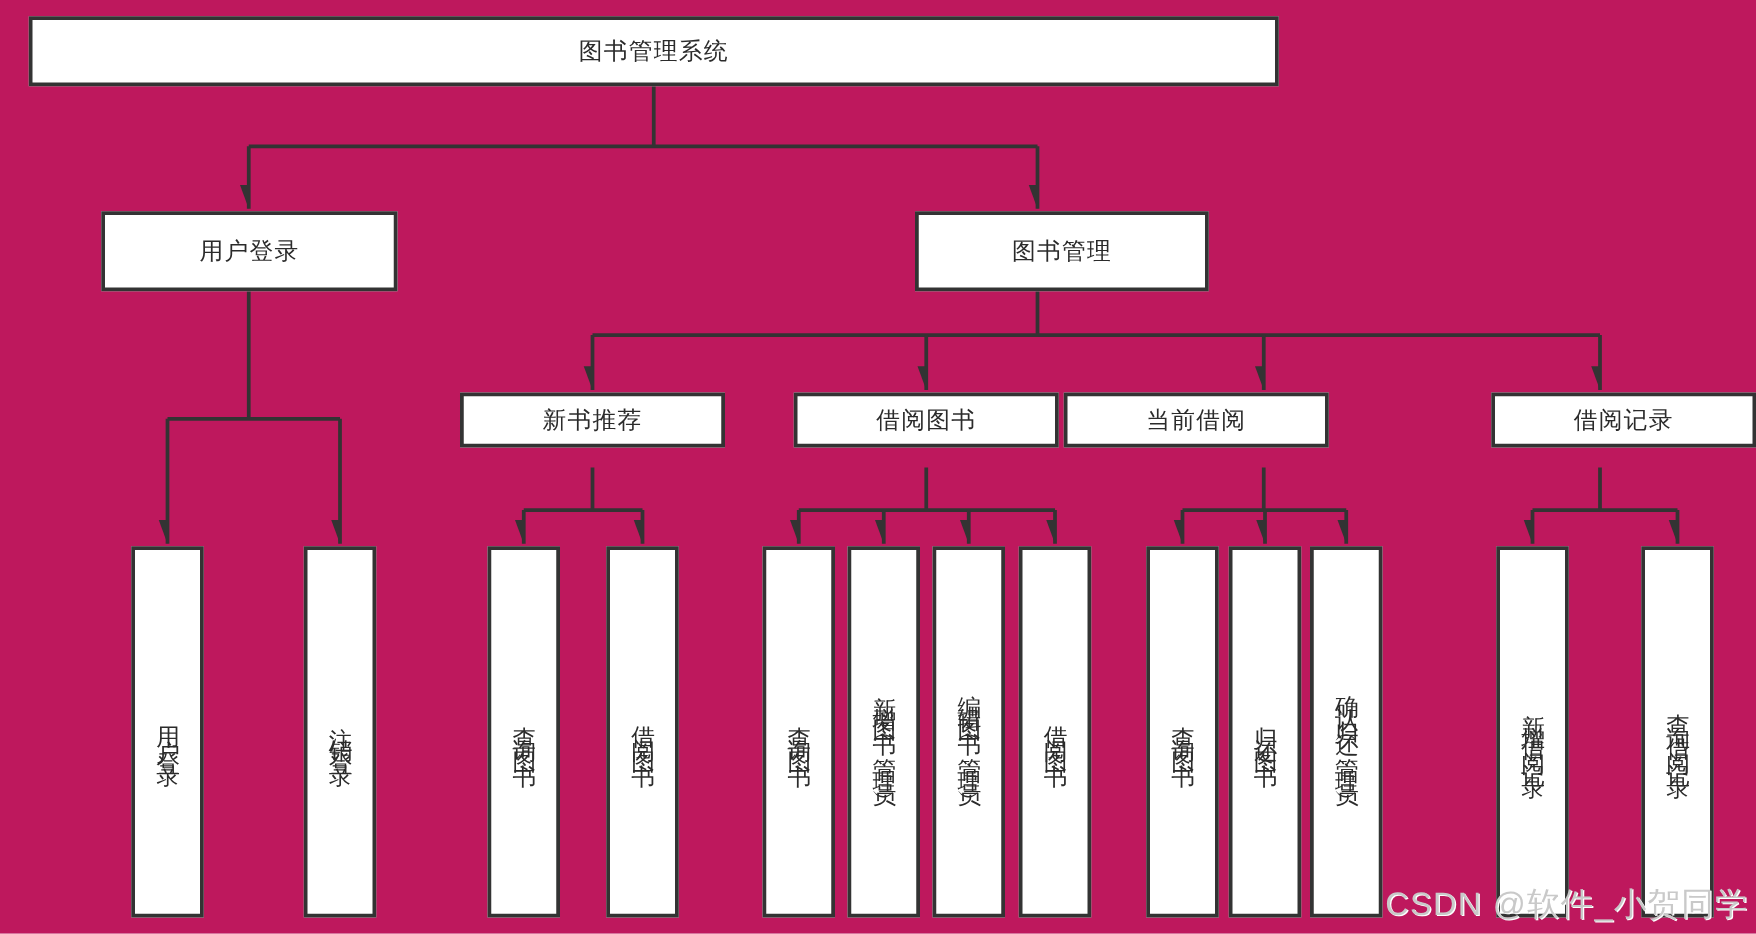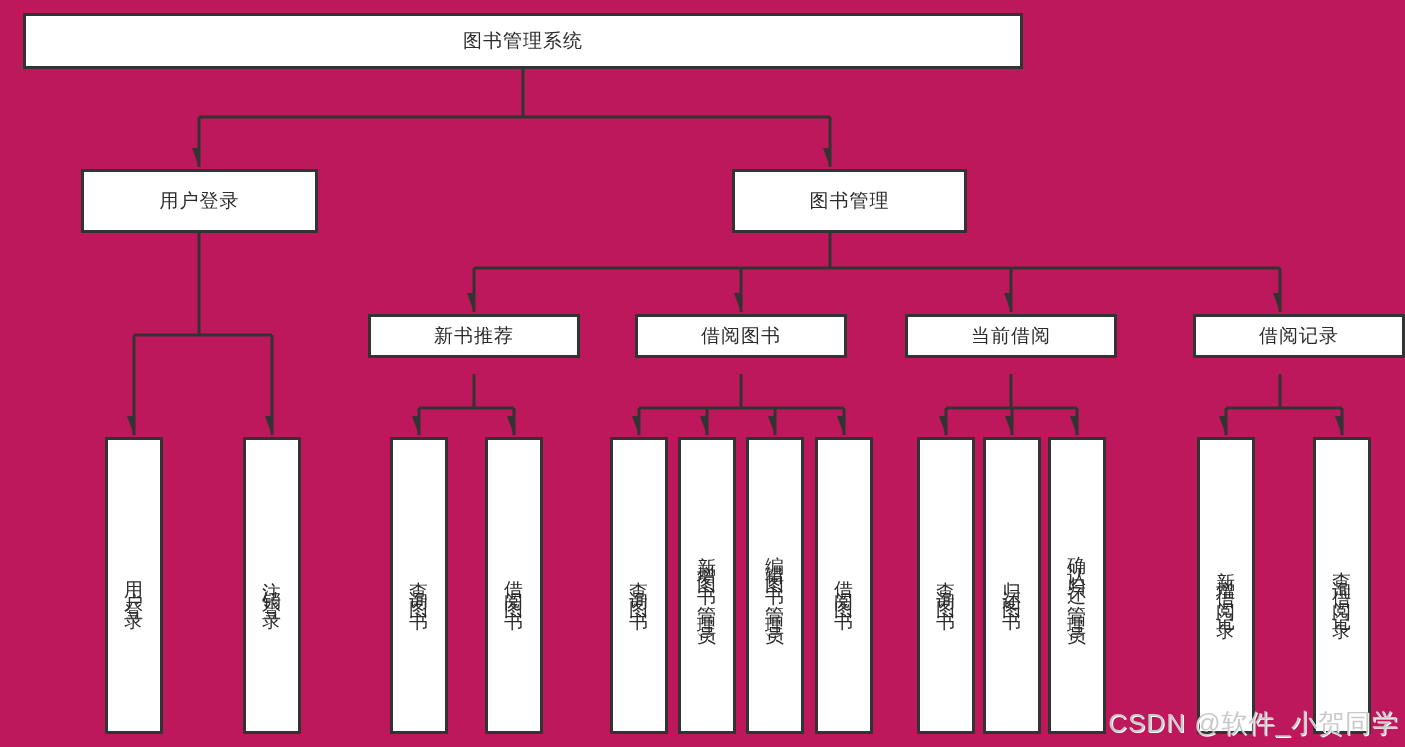--- a/index.html
+++ b/index.html
@@ -29,21 +29,21 @@
     font-size:19px;
     line-height:1;
   }
   
   .n-root{left:23px;top:13px;width:1000px;height:56px;}
   .n-userlogin{left:81px;top:169px;width:237px;height:64px;}
   .n-bookmgmt{left:732px;top:169px;width:235px;height:64px;}
   .n-l3{top:314px;width:212px;height:44px;}
   .n-newrec{left:368px;}
   .n-borrow{left:635px;}
-  .n-current{left:905px;}
+  .n-current{left:851px;}
   .n-record{left:1174px;margin-left:19px;}
   
   .n-leaf{top:437px;width:58px;height:297px;}
   .x-134{left:105px;} .x-272{left:243px;}
   .x-419{left:390px;} .x-514{left:485px;}
   .x-639{left:610px;} .x-707{left:678px;} .x-775{left:746px;} .x-844{left:815px;}
   .x-946{left:917px;} .x-1012{left:983px;} .x-1077{left:1048px;}
   .x-1226{left:1197px;} .x-1342{left:1313px;}
   .watermark{
     position:absolute;

